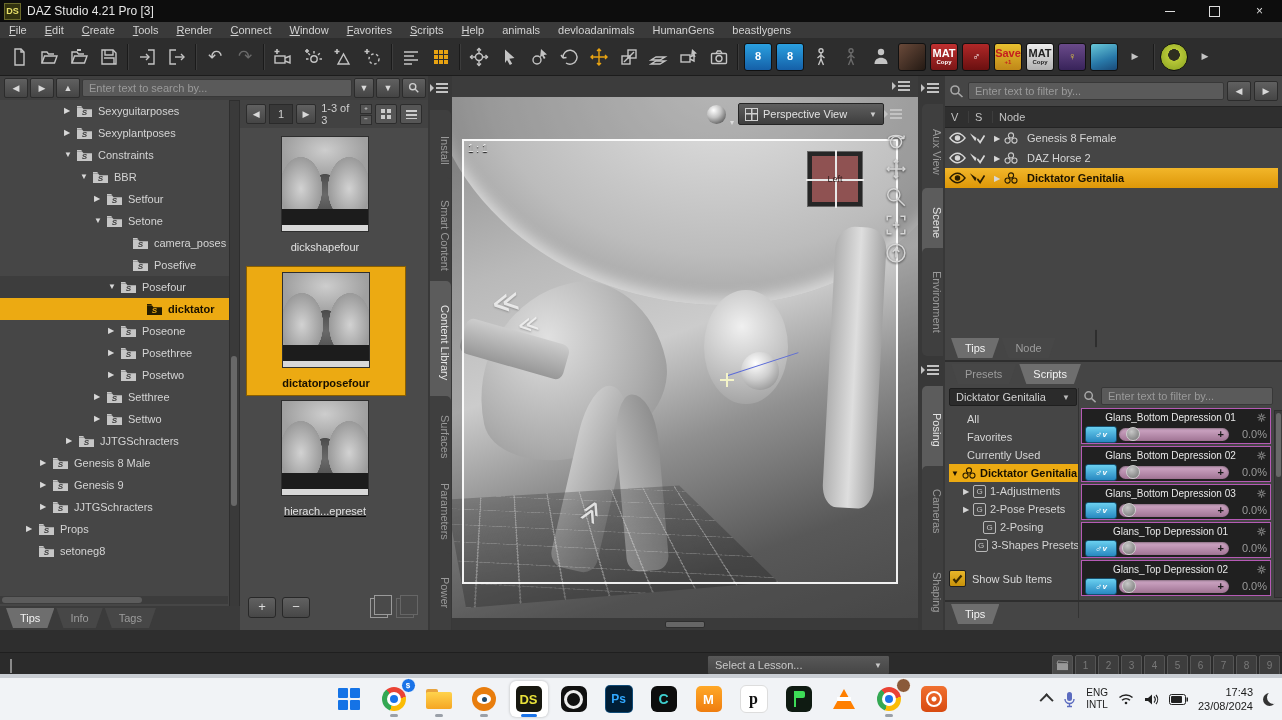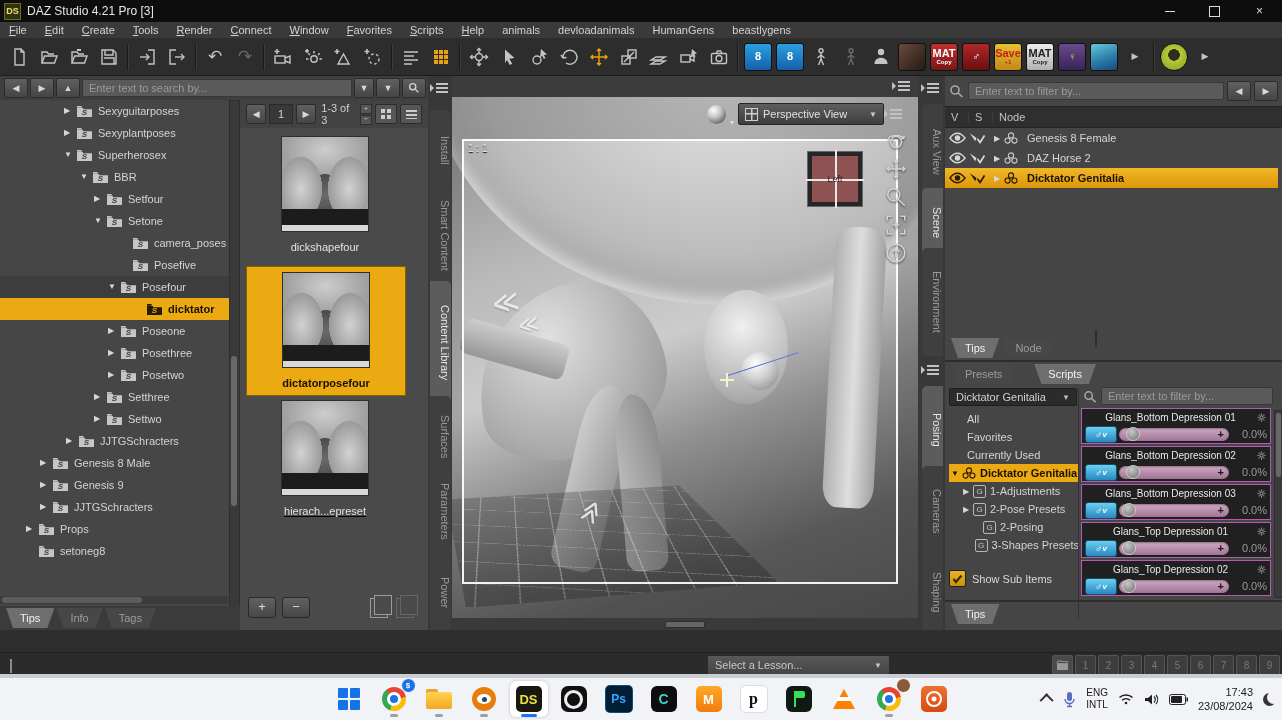--- a/index.html
+++ b/index.html
@@ -533,21 +533,21 @@
         </svg>
         <span>Sexyplantposes</span>
       </div>
       <div class="trow" style="padding-left: 64px;">
         <span class="arrow">▼</span>
         <svg width="17" height="13" viewBox="0 0 17 13">
           <path d="M1 2.5h5l1.5 1.8H16V12H1z" fill="#c6c6c6"></path>
           <path d="M1 2.5V1h4.2l1 1.3" fill="#c6c6c6"></path>
           <text x="8.5" y="10" font-size="8" font-style="italic" font-weight="bold" fill="#3a3a3a" text-anchor="middle">S</text>
         </svg>
-        <span>Superherosex</span>
+        <span>Constraints</span>
       </div>
       <div class="trow" style="padding-left: 80px;">
         <span class="arrow">▼</span>
         <svg width="17" height="13" viewBox="0 0 17 13">
           <path d="M1 2.5h5l1.5 1.8H16V12H1z" fill="#c6c6c6"></path>
           <path d="M1 2.5V1h4.2l1 1.3" fill="#c6c6c6"></path>
           <text x="8.5" y="10" font-size="8" font-style="italic" font-weight="bold" fill="#3a3a3a" text-anchor="middle">S</text>
         </svg>
         <span>BBR</span>
       </div>
@@ -947,21 +947,21 @@
           </span>
           <span style="margin-left:4px">Dicktator Genitalia</span>
         </div>
       </div>
     <div class="abs" style="left:150px;top:254px"><span class="grip"></span></div>
     <div class="abs" id="scenetabs" style="left:6px;top:262px;display:flex;gap:2px">
         <span class="tab bottom active">Tips</span>
         <span class="tab bottom">Node</span>
       </div>
     <div class="abs" style="left:0;top:284px;width:337px;height:2px;background:#2e2e2e"></div>
-    <div class="abs" id="edtabs" style="left:6px;top:288px;display:flex;gap:18px">
+    <div class="abs" id="edtabs" style="left:6px;top:288px;display:flex;gap:3px">
         <span class="tab bottom">Presets</span>
         <span class="tab bottom active">Scripts</span>
       </div>
 
     <span class="scope" style="left:4px;top:312px;width:128px;height:18px">
       <span style="overflow:hidden;white-space:nowrap;max-width:104px">Dicktator Genitalia</span>
       <span class="dd">▼</span>
     </span>
     <div id="groups" class="abs" style="left:4px;top:334px;width:130px">
         <div class="grp" style="padding-left: 8px;">

